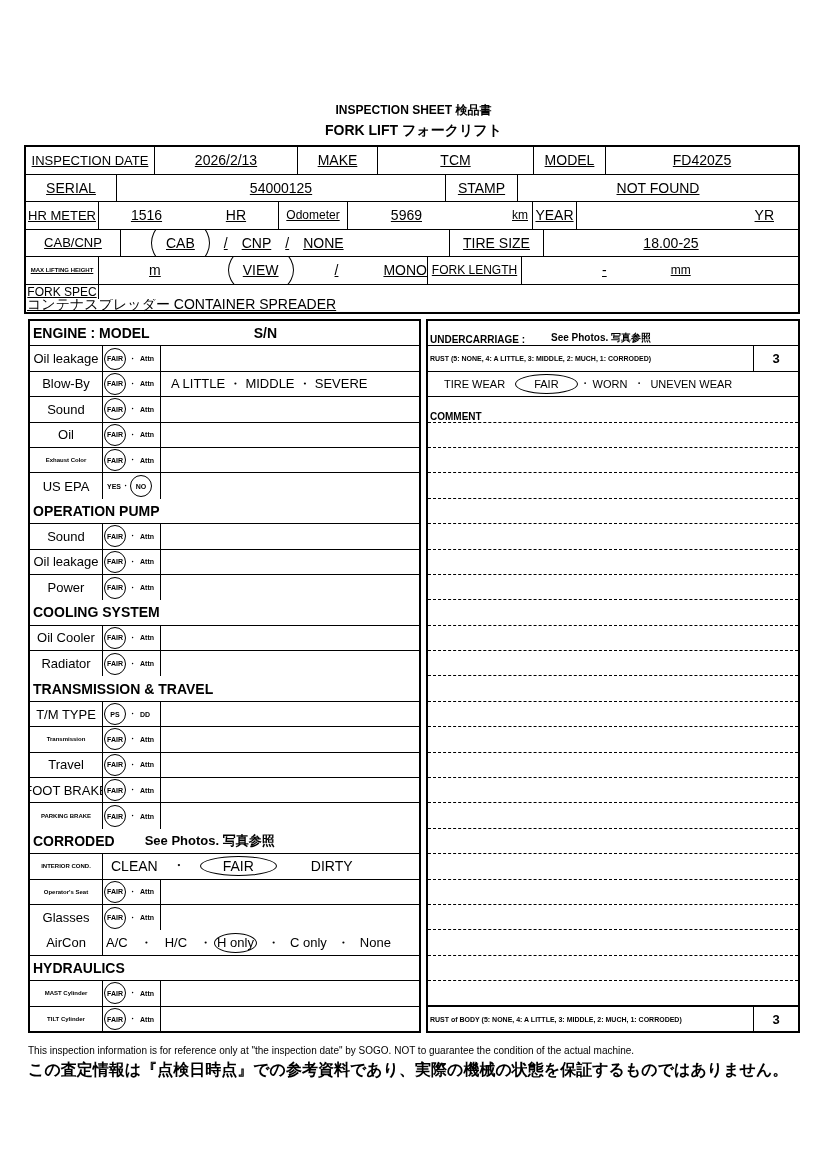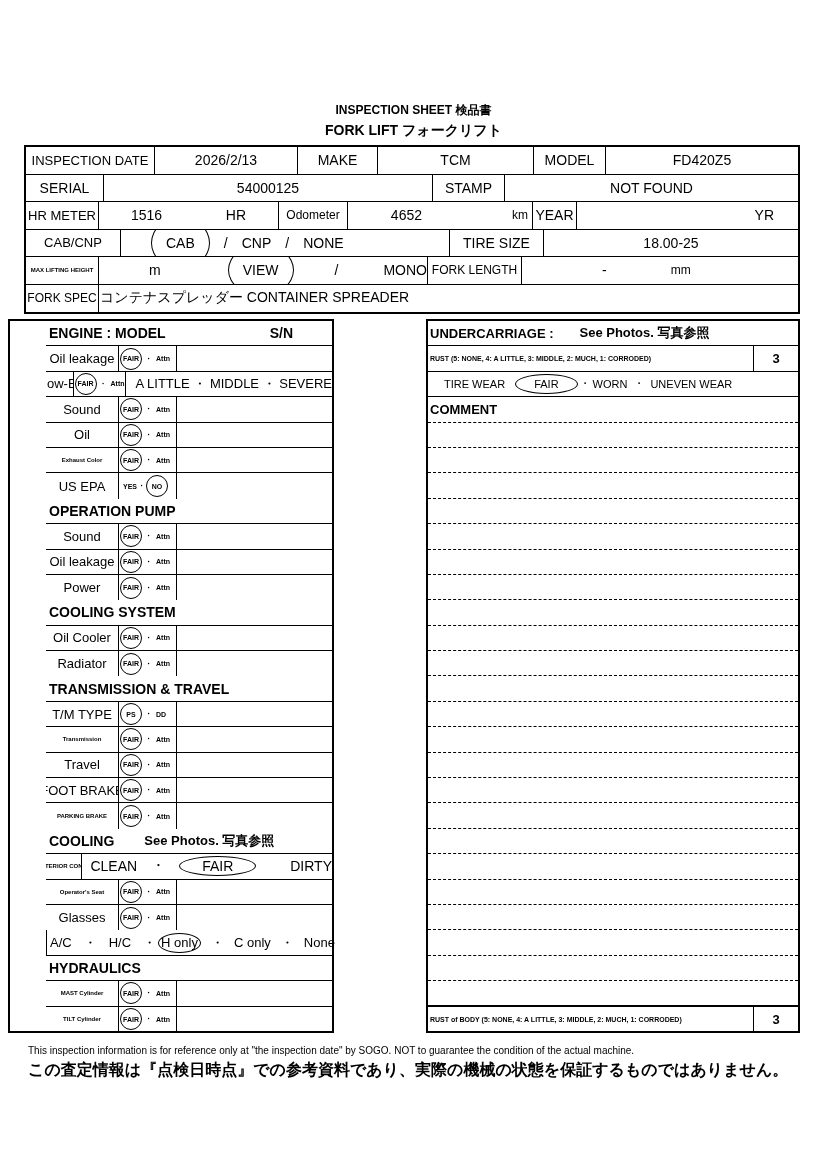--- a/index.html
+++ b/index.html
@@ -5,46 +5,46 @@
   * { box-sizing: border-box; margin: 0; padding: 0; }
   html, body { width: 827px; height: 1169px; background: #ffffff; }
   body { position: relative; font-family: "Liberation Sans", "DejaVu Sans", sans-serif; color: #000; overflow: hidden; }
 
   .title1 { position: absolute; left: 0; width: 827px; top: 102px; text-align: center; font-size: 12px; font-weight: bold; }
   .title2 { position: absolute; left: 0; width: 827px; top: 122px; text-align: center; font-size: 14px; font-weight: bold; }
 
   
   .hdr { position: absolute; left: 24px; top: 145px; width: 776px; border: 2px solid #000; }
   .hrow { display: flex; height: 27.5px; border-bottom: 1px solid #000; }
-  .hrow:last-child { border-bottom: none; }
-  .hc { border-right: 1px solid #000; display: flex; align-items: center; justify-content: center; font-size: 14px; white-space: nowrap; overflow: hidden; position: relative; }
+  .hrow:last-child { border-bottom: none; flex-direction: column; }
+  .hc { border-right: 1px solid #000; display: flex; align-items: center; justify-content: center; font-size: 14px; white-space: nowrap; overflow: hidden; position: relative; text-decoration: underline; }
   .hc:last-child { border-right: none; }
   .hc.left { justify-content: flex-start; padding-left: 4px; }
   .hc.lbl { font-size: 13px; }
   .tiny { font-size: 6px !important; font-weight: bold; }
   .small { font-size: 12px !important; }
 
   .oval { display: inline-block; border: 1.5px solid #000; border-radius: 50%; padding: 16px 14px; line-height: 18px; }
 
   
-  .lsec { position: absolute; left: 8px; top: 319px; width: 326px; height: 714px; border: 2px solid #000; padding-left: 36px; }
+  .lsec { position: absolute; left: 28px; top: 319px; width: 393px; height: 714px; border: 2px solid #000; }
   .lrow { display: flex; height: 25.4px; border-bottom: 1px solid #000; align-items: stretch; }
   .lrow:last-child { border-bottom: none; }
   .lrow.head { font-weight: bold; font-size: 14px; align-items: center; padding-left: 3px; }
   .lc-label { width: 73px; border-right: 1px solid #000; display: flex; align-items: center; justify-content: center; font-size: 13px; white-space: nowrap; overflow: hidden; }
   .lc-opt { width: 58px; border-right: 1px solid #000; display: flex; align-items: center; padding-left: 1px; font-size: 7px; font-weight: bold; white-space: nowrap; }
   .lc-note { flex: 1; display: flex; align-items: center; padding-left: 10px; font-size: 13px; white-space: nowrap; }
   .lc-wide { flex: 1; display: flex; align-items: center; font-size: 13px; white-space: nowrap; }
   .circ { display: inline-flex; align-items: center; justify-content: center; width: 22px; height: 22px; border: 1.5px solid #000; border-radius: 50%; font-size: 7px; font-weight: bold; margin-right: 3px; }
 
   
   .rsec { position: absolute; left: 426px; top: 319px; width: 374px; height: 714px; border: 2px solid #000; }
   .rrow { display: flex; height: 25.4px; border-bottom: 1px solid #000; align-items: center; }
   .rrow.dash { border-bottom: 1px dashed #000; }
-  .rhead { font-weight: bold; font-size: 13px; padding-left: 2px; }
+  .rhead { font-weight: bold; font-size: 10px; padding-left: 2px; align-items: flex-end; }
   .rust-lbl { flex: 1; height: 100%; border-right: 1px solid #000; display: flex; align-items: center; padding-left: 2px; font-size: 7px; font-weight: bold; white-space: nowrap; }
   .rust-val { width: 44px; text-align: center; font-size: 13px; font-weight: bold; }
   .rust-bottom { position: absolute; left: 0; right: 0; bottom: 0; height: 26px; border-top: 2px solid #000; display: flex; align-items: center; }
 
   .foot1 { position: absolute; left: 28px; top: 1045px; font-size: 10px; white-space: nowrap; }
   .foot2 { position: absolute; left: 28px; top: 1060px; font-size: 16px; font-weight: bold; white-space: nowrap; }
 </style>
 </head>
 <body>
 
@@ -54,34 +54,34 @@
 <div class="hdr">
   <div class="hrow">
     <div class="hc lbl" style="width:129px">INSPECTION DATE</div>
     <div class="hc" style="width:143px">2026/2/13</div>
     <div class="hc" style="width:80px">MAKE</div>
     <div class="hc" style="width:156px">TCM</div>
     <div class="hc" style="width:72px">MODEL</div>
     <div class="hc" style="flex:1">FD420Z5</div>
   </div>
   <div class="hrow">
-    <div class="hc" style="width:78px">SERIAL</div>
+    <div class="hc" style="width:91px">SERIAL</div>
     <div class="hc" style="width:329px">54000125</div>
     <div class="hc" style="width:72px">STAMP</div>
     <div class="hc" style="flex:1">NOT FOUND</div>
   </div>
   <div class="hrow">
     <div class="hc lbl" style="width:73px">HR METER</div>
     <div class="hc" style="width:180px; justify-content:space-around;">
       <span>1516</span>
       <span>HR</span>
     </div>
     <div class="hc small" style="width:69px">Odometer</div>
     <div class="hc" style="width:185px; justify-content:flex-end; padding-right:4px;">
-      <span style="margin-right:90px">4652</span>
+      <span style="margin-right:90px">5969</span>
       <span class="small">km</span>
     </div>
     <div class="hc" style="width:44px">YEAR</div>
     <div class="hc" style="flex:1; justify-content:flex-end; padding-right:24px;">
       <span></span>
       <span>YR</span>
     </div>
   </div>
   <div class="hrow">
     <div class="hc lbl" style="width:95px">CAB/CNP</div>
@@ -274,21 +274,21 @@
         <div class="lc-opt">
           <span class="circ">FAIR</span>
           <span>・</span>
           <span style="margin-left:4px;">Attn</span>
         </div>
         <div class="lc-note"></div>
       </div>
     </div>
 
   <div class="lrow head">
-    <span>COOLING</span>
+    <span>CORRODED</span>
     <span style="margin-left:30px; font-size:13px;">See Photos. 写真参照</span>
   </div>
   <div class="lrow">
     <div class="lc-label tiny">INTERIOR COND.</div>
     <div class="lc-wide" style="padding-left:8px; font-size:14px;">
       <span>CLEAN</span>
       <span style="margin:0 14px;">・</span>
       <span class="oval" style="padding:0 22px;">FAIR</span>
       <span style="margin-left:34px;">DIRTY</span>
     </div>

